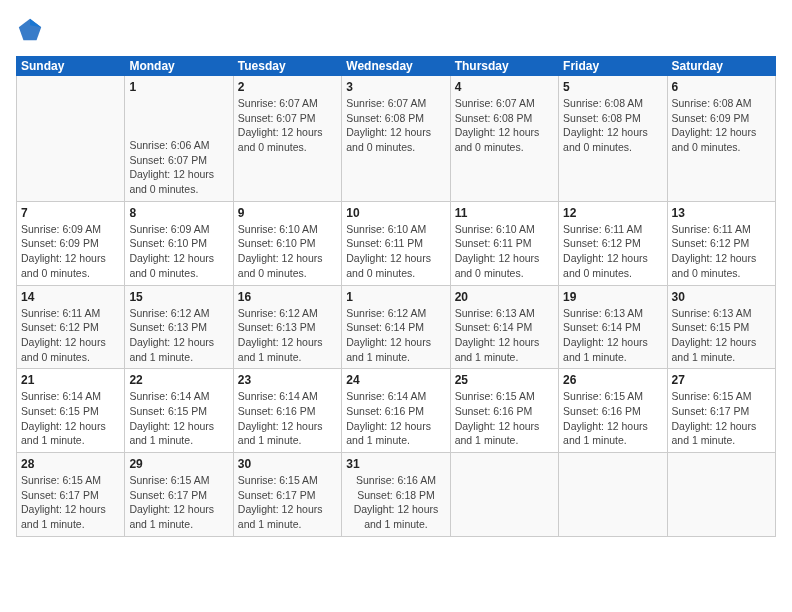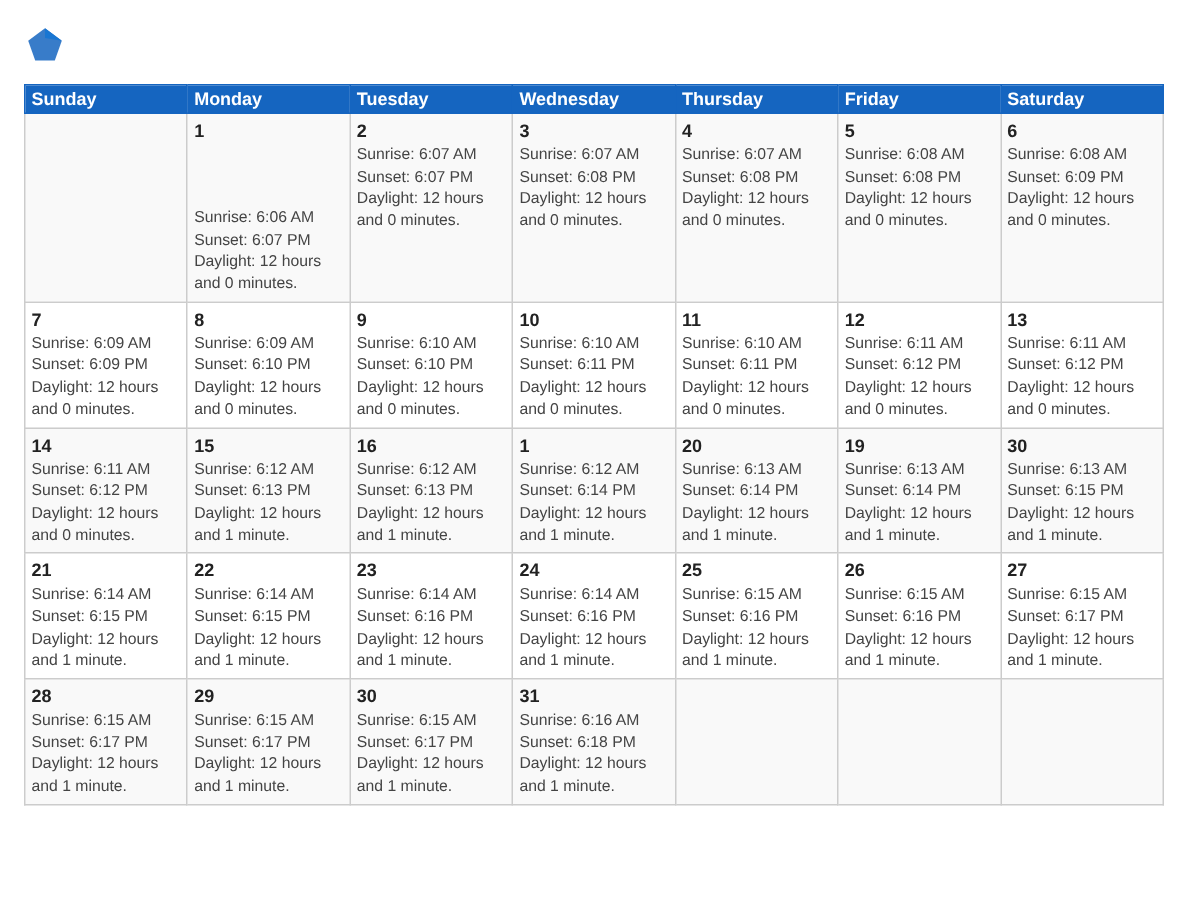--- a/index.html
+++ b/index.html
@@ -335,21 +335,21 @@
         </td>
         <td>
           <span class="day-num">30</span>
           <div class="day-info" style="white-space: pre-line;">Sunrise: 6:15 AM
 Sunset: 6:17 PM
 Daylight: 12 hours
 and 1 minute.</div>
         </td>
         <td>
           <span class="day-num">31</span>
-          <div class="day-info" style="white-space: pre-line;">Sunrise: 6:16 AM
+          <div class="day-info" style="white-space: pre-line; text-align: center;">Sunrise: 6:16 AM
 Sunset: 6:18 PM
 Daylight: 12 hours
 and 1 minute.</div>
         </td>
         <td></td>
         <td></td>
         <td></td>
       </tr>
     </tbody>
 </table>

